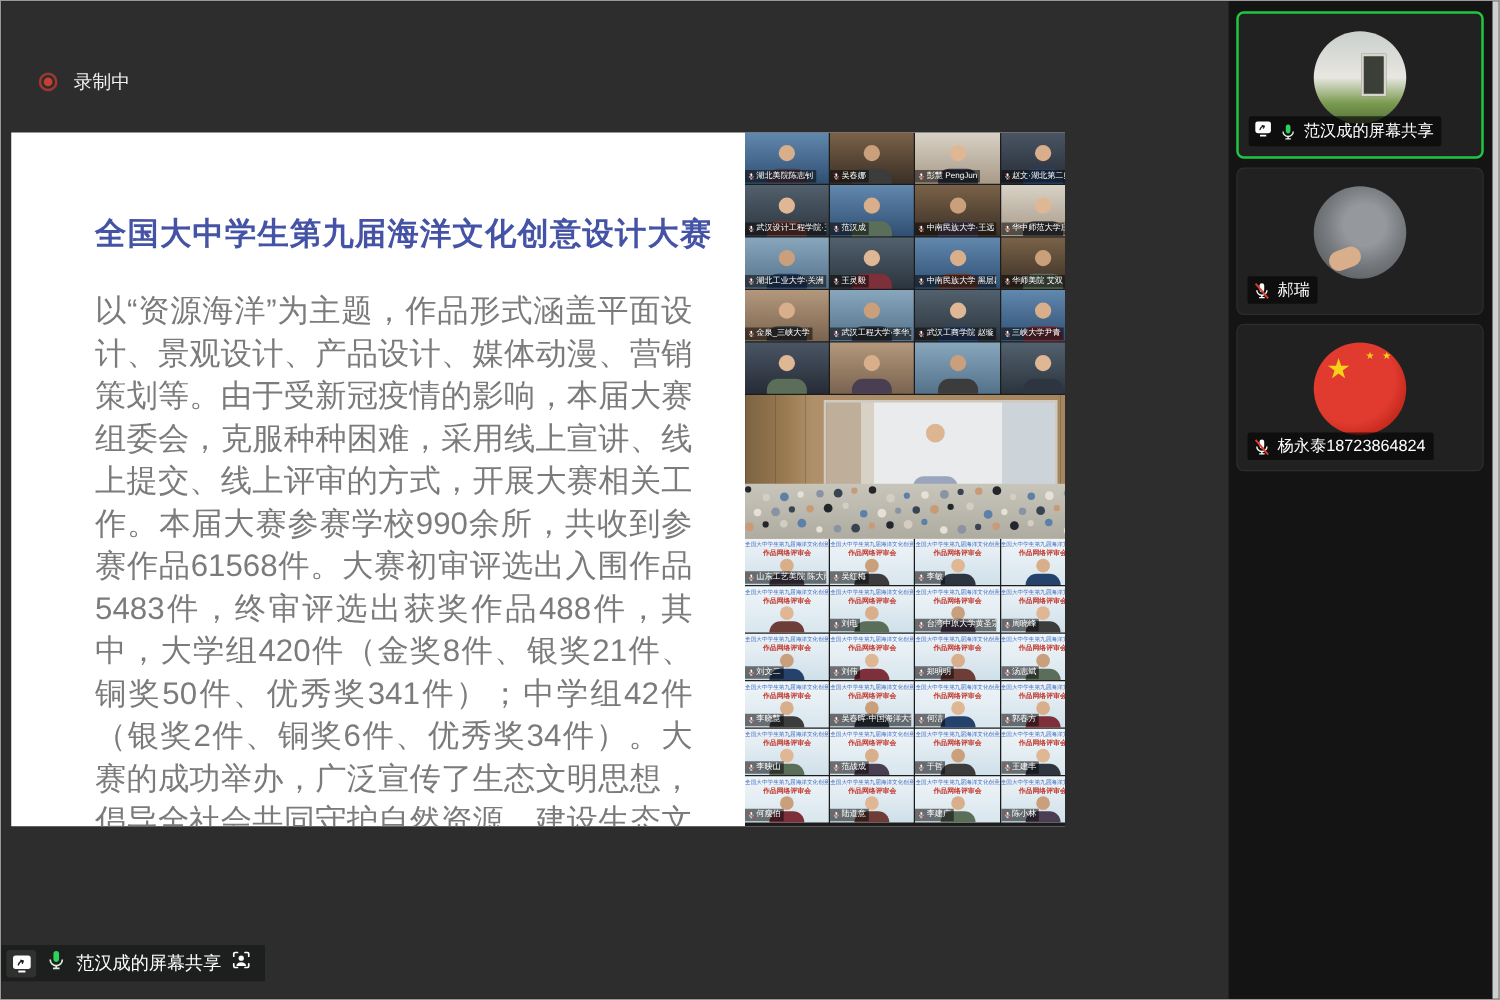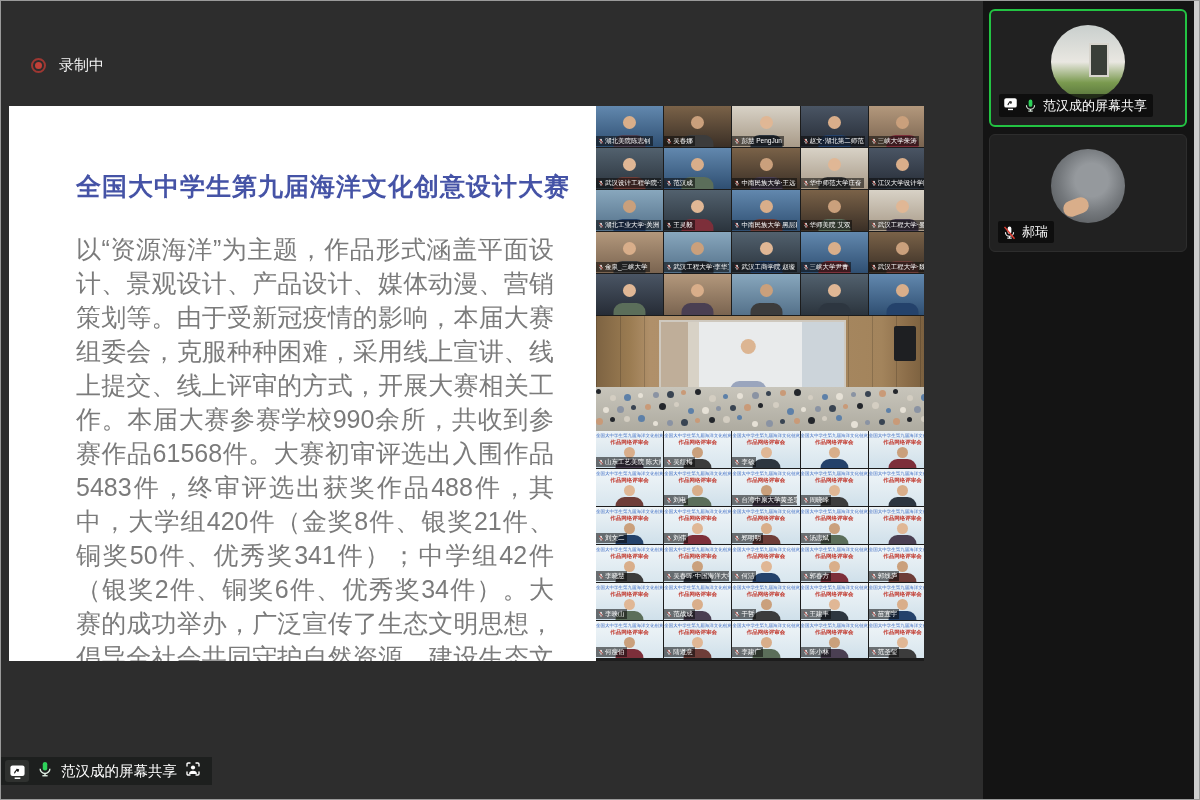--- a/index.html
+++ b/index.html
@@ -28,21 +28,21 @@
   .main-stage { width:983px; position:relative; background:#2d2d2d; }
 
   .recording { position:absolute; left:30px; top:55px; display:flex;
     align-items:center; gap:13px; cursor:pointer; }
   .rec-ring { width:15px; height:15px; border-radius:50%; border:2px solid #9e3732;
     position:relative; }
   .rec-ring::after { content:""; position:absolute; left:2px; top:2px; width:7px;
     height:7px; border-radius:50%; background:#c24038; }
   .rec-label { color:#f2f2f2; font-size:15px; }
 
-  .shared-content { position:absolute; left:8px; top:105px; width:915px; height:555px;
+  .shared-content { position:absolute; left:8px; top:105px; width:843px; height:555px;
     background:#ffffff; overflow:hidden; }
 
   .doc-pane { position:absolute; left:67px; top:64px; width:478px; }
   .doc-title { font-size:25px; font-weight:bold; color:#4553a6; letter-spacing:1px;
     margin-bottom:29px; white-space:nowrap; }
   .doc-body { font-size:25px; color:#7b7b7b; line-height:34px; text-align:justify; }
 
   
   .collage { position:absolute; left:587px; top:0; width:340px; height:555px;
     display:flex; flex-direction:column; }
@@ -1085,18 +1085,37 @@
     <path d="M5.5 11.5a6.5 6.5 0 0 0 13 0" stroke="#ffffff" stroke-width="1.8" fill="none"></path>
     <line x1="12" y1="18" x2="12" y2="21" stroke="#ffffff" stroke-width="1.8"></line>
     <line x1="8.5" y1="21" x2="15.5" y2="21" stroke="#ffffff" stroke-width="1.8"></line>
     <line x1="4" y1="3" x2="20" y2="22" stroke="#e03b30" stroke-width="2.4"></line>
                   </svg>
                 </span>
         <span class="nm">郝瑞</span>
       </span>
     </div>
           </div>
+          <div class="ptile">
+    <div class="avatar av-flag"></div>
+    <div class="labelrow">
+
+      <span class="namechip">
+
+        <span style="display:flex">
+                  <svg width="15" height="15" viewBox="0 0 24 24">
+    <rect x="9" y="2.5" width="6" height="11.5" rx="3" fill="#ffffff"></rect>
+    <path d="M5.5 11.5a6.5 6.5 0 0 0 13 0" stroke="#ffffff" stroke-width="1.8" fill="none"></path>
+    <line x1="12" y1="18" x2="12" y2="21" stroke="#ffffff" stroke-width="1.8"></line>
+    <line x1="8.5" y1="21" x2="15.5" y2="21" stroke="#ffffff" stroke-width="1.8"></line>
+    <line x1="4" y1="3" x2="20" y2="22" stroke="#e03b30" stroke-width="2.4"></line>
+                  </svg>
+                </span>
+        <span class="nm">杨永泰18723864824</span>
+      </span>
+    </div>
+          </div>
         </div>
       <div class="scrollbar"></div>
     </div>
 
   </div>
 </div>
 
 </body></html>

